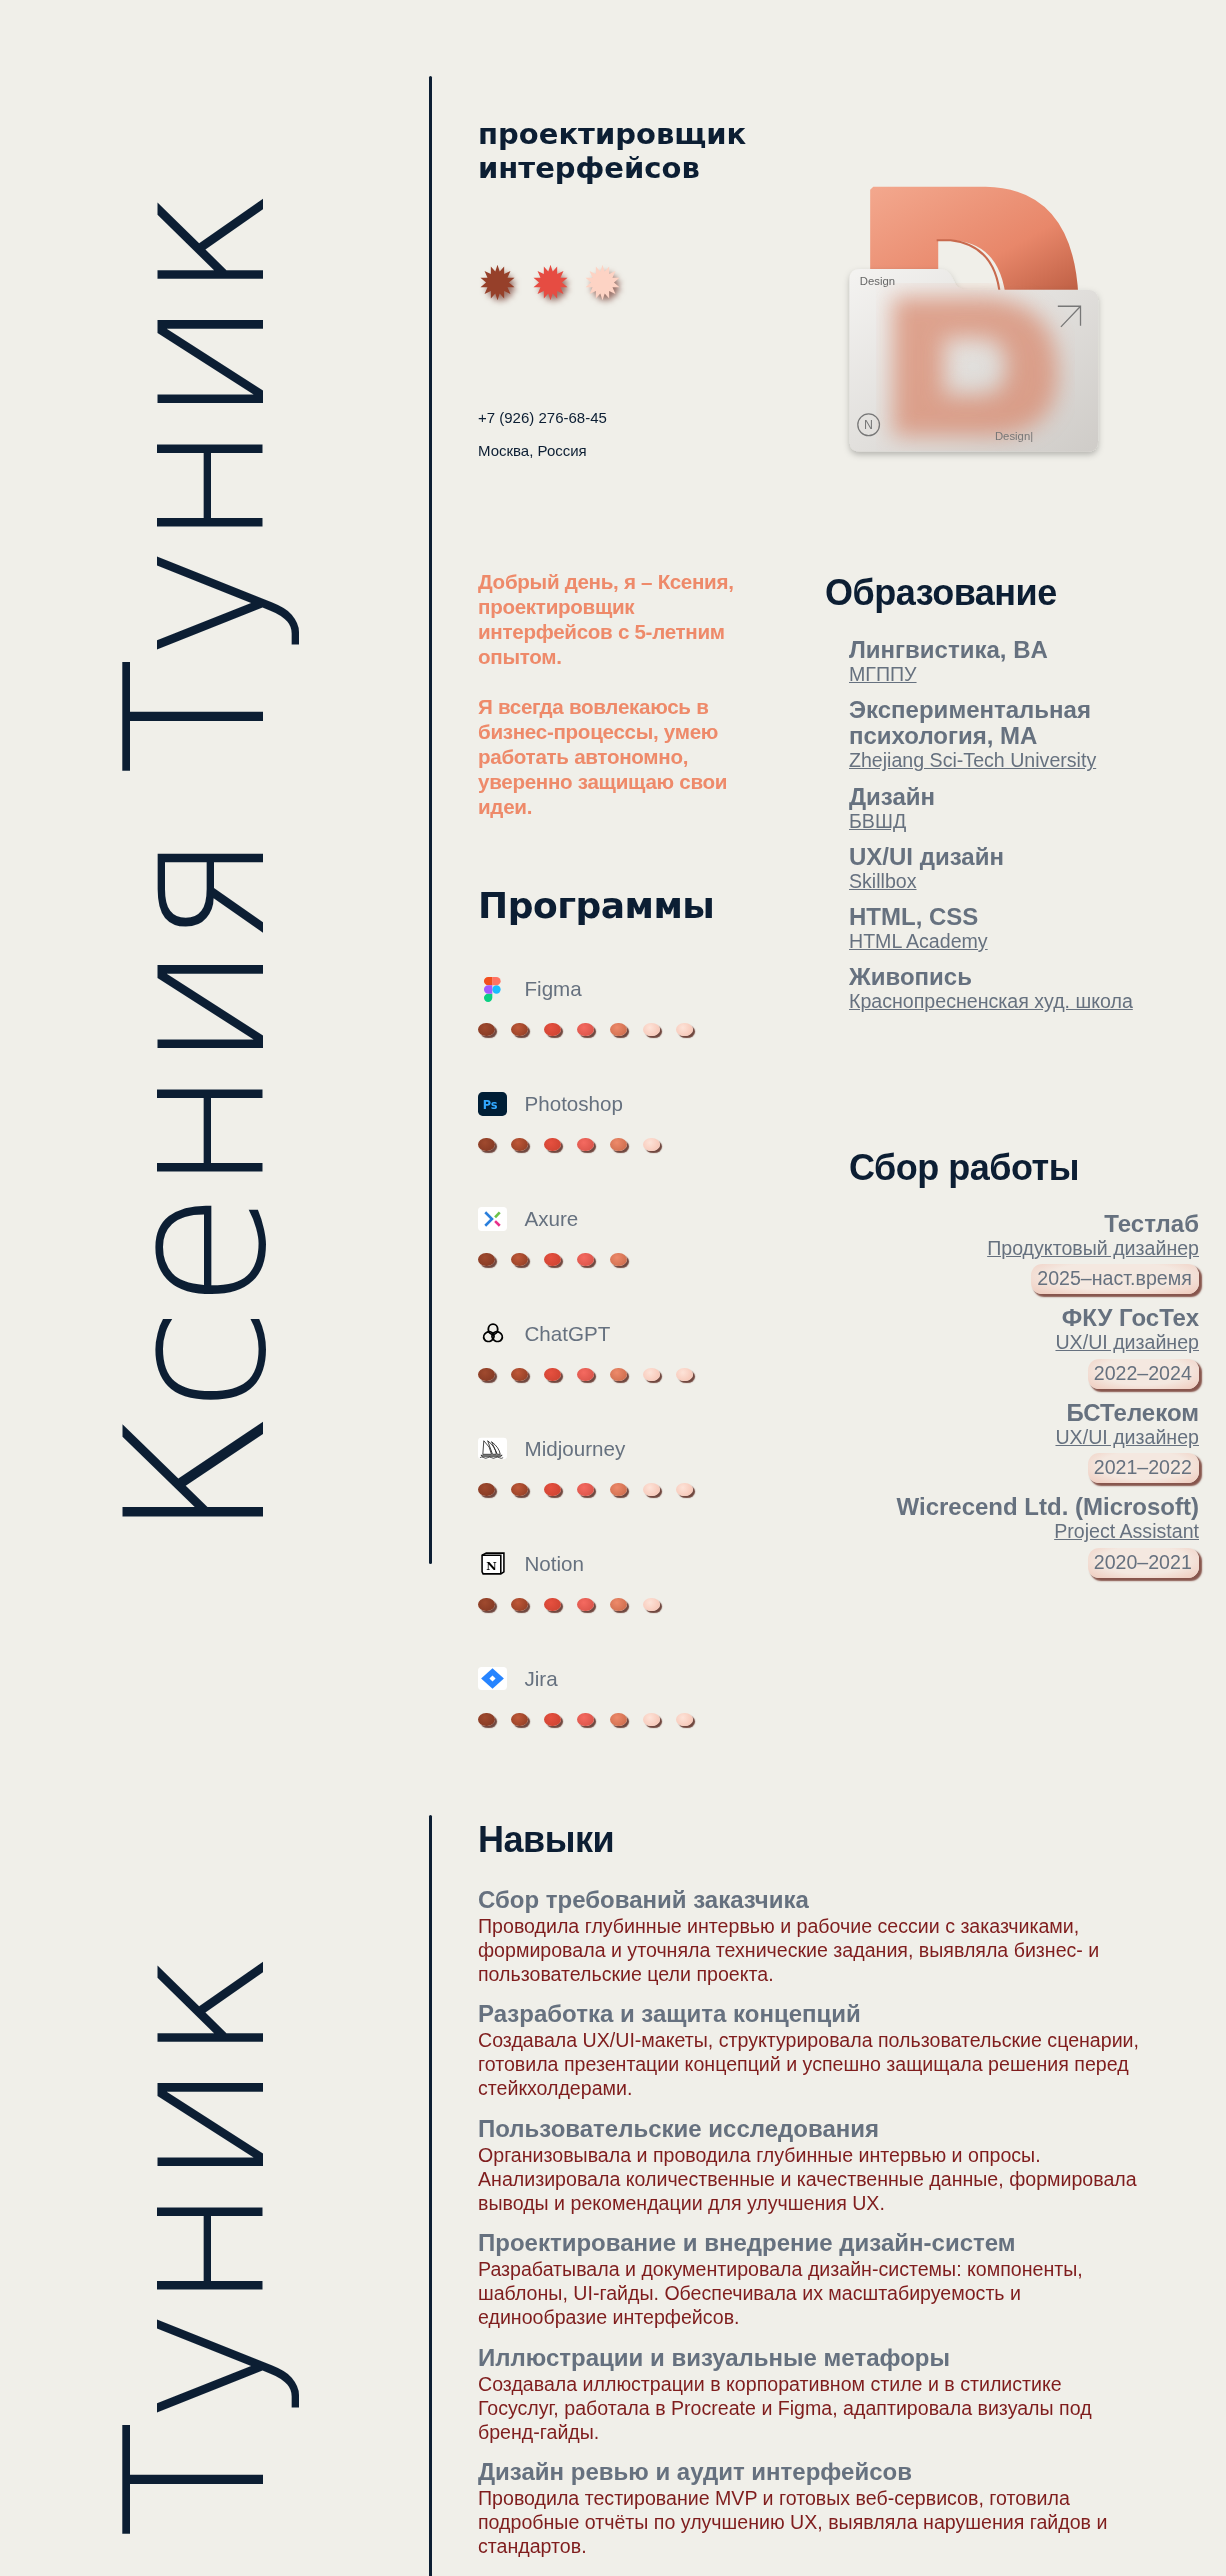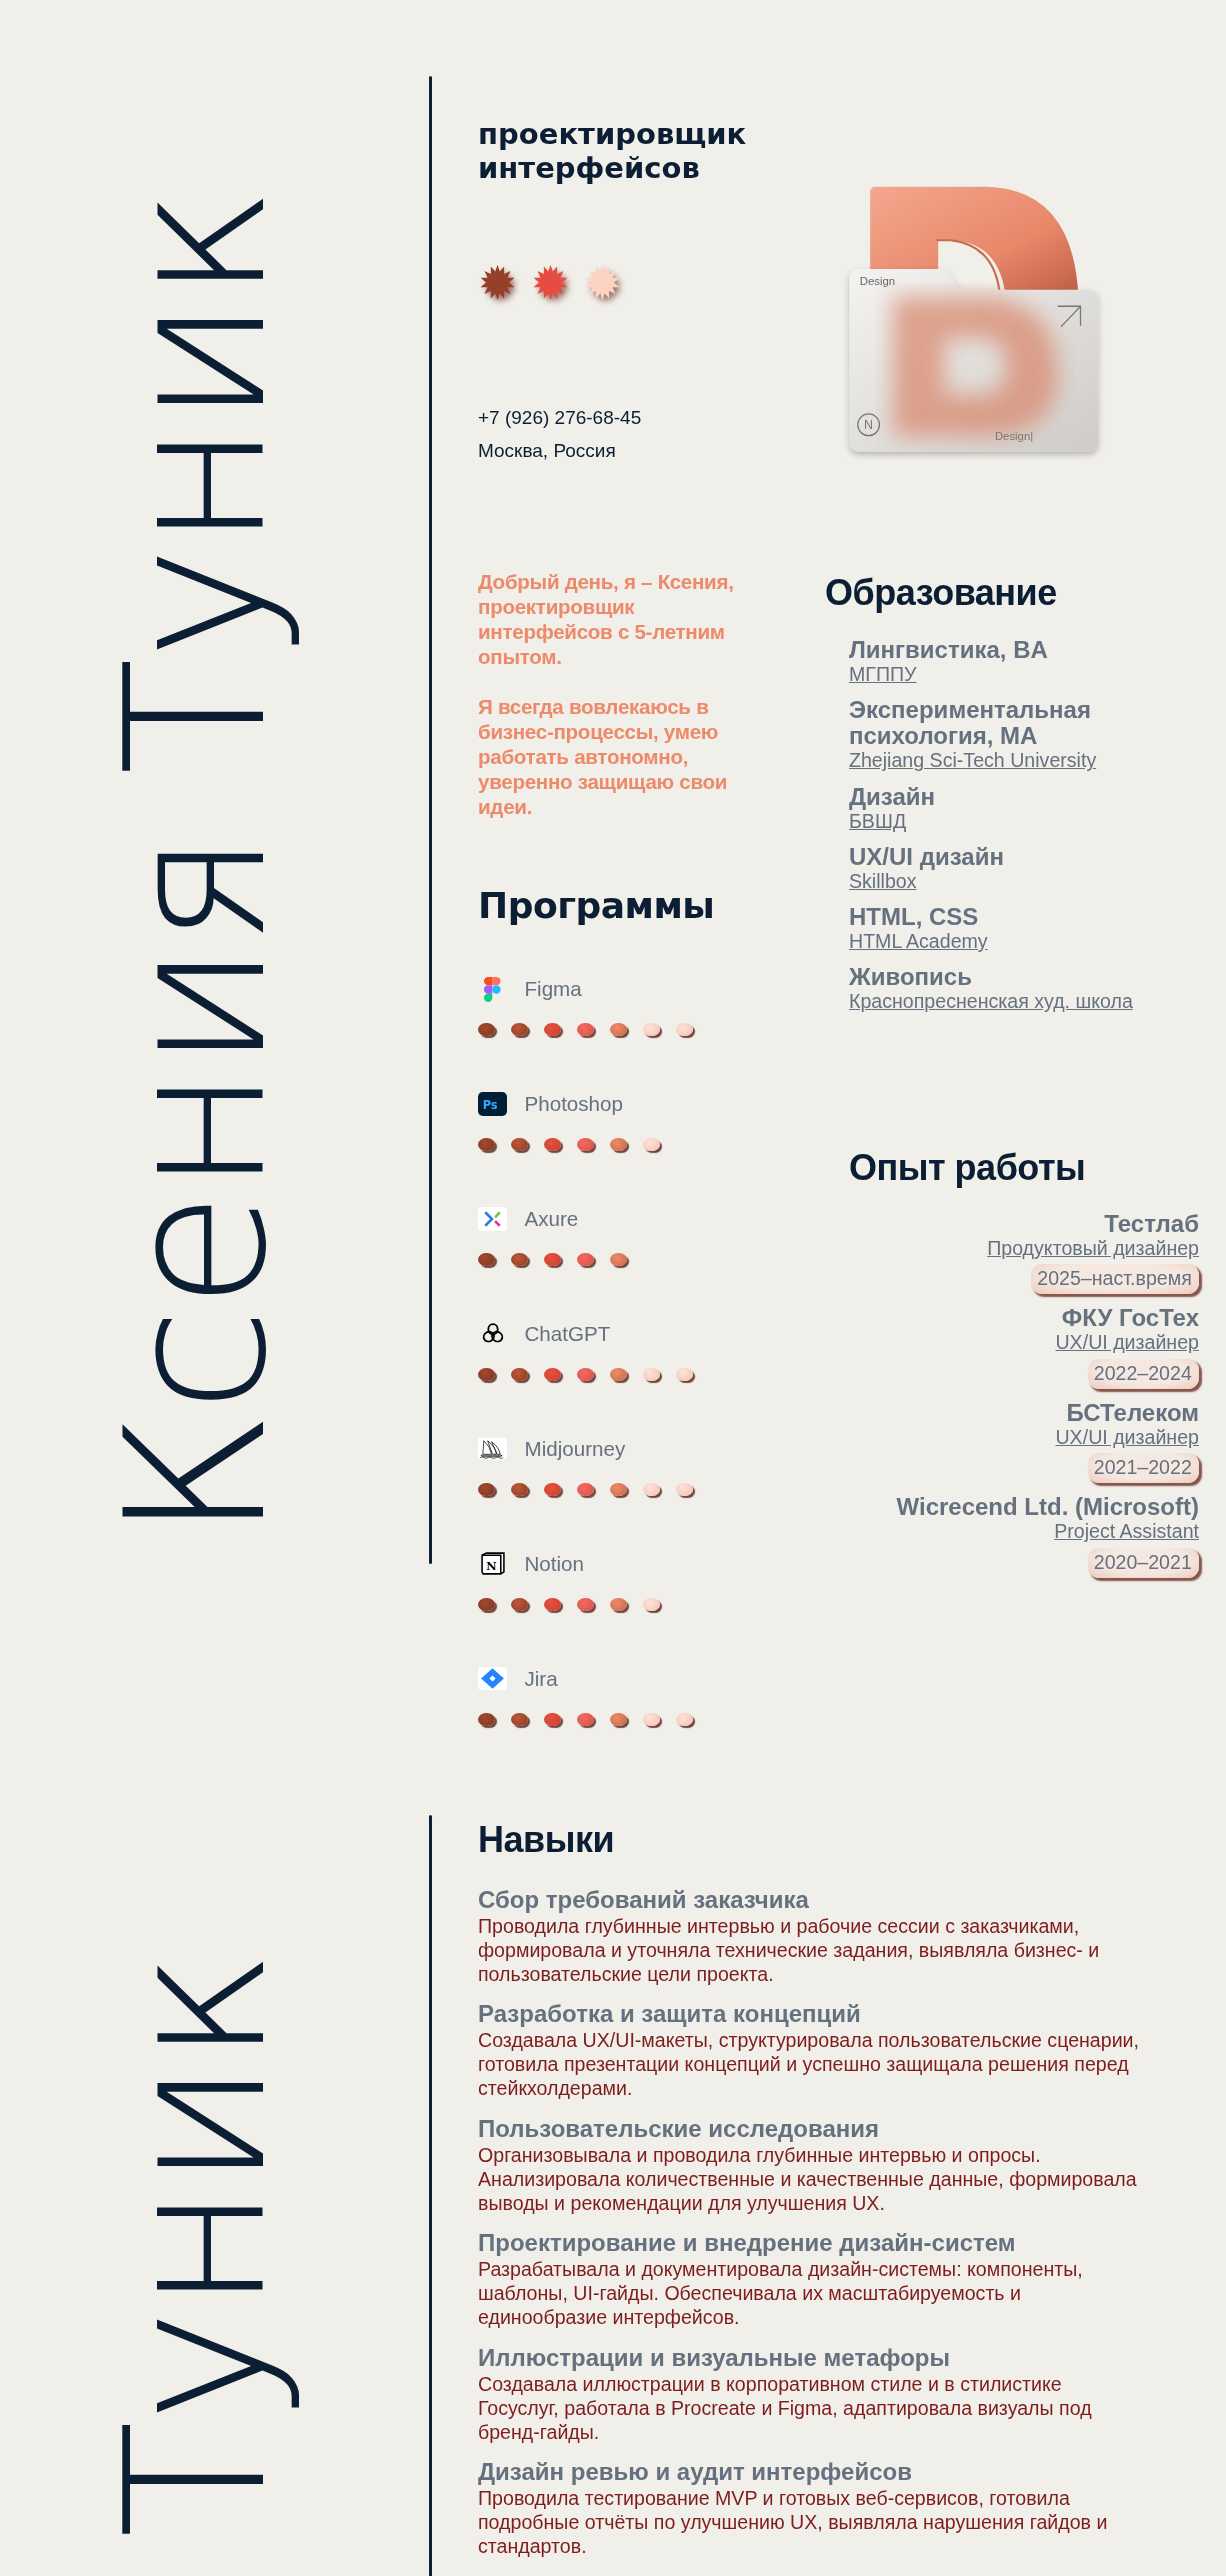--- a/index.html
+++ b/index.html
@@ -16,21 +16,21 @@
     font-size: 192px; line-height: 1; color: #0c1e33; white-space: nowrap;
     transform-origin: 0 0; letter-spacing: -2.1px;
     -webkit-text-stroke: 0px;
   }
   .divider { position: absolute; left: 429px; width: 2.6px; background: #0c1e33; border-radius: 1.5px; }
 
   
   .role { left: 478px; top: 117px; font-size: 29px; font-weight: 700; line-height: 34px; color: #0c1e33; font-family: "DejaVu Sans", sans-serif; }
   .stars { left: 479px; top: 264px; display: flex; gap: 15.5px; }
   .star { width: 37px; height: 37px; filter: drop-shadow(3.1px 4.1px 2.6px rgba(90,20,10,0.55)); }
-  .contact-top { left: 478px; top: 401px; font-family: "Liberation Sans", sans-serif; font-size: 19px; line-height: 33px; color: #0c1e33; }
+  .contact-top { left: 478px; top: 401px; font-family: "Liberation Sans", sans-serif; font-size: 15px; line-height: 33px; color: #0c1e33; }
 
   .hero-card { left: 831px; top: 168px; width: 299px; height: 294px; }
 
   .intro { left: 478px; top: 569px; width: 289px; font-family: "Liberation Sans", sans-serif; font-weight: 700; font-size: 20.6px; line-height: 25px; color: #ee8a6a; letter-spacing: -0.3px; }
   .intro p + p { margin-top: 25px; }
 
   .h2 { font-family: "DejaVu Sans", sans-serif; font-weight: 700; font-size: 36px; line-height: 41px; color: #0c1e33; letter-spacing: -0.5px; }
 
   
   .prog-title { left: 478px; top: 885px; }
@@ -324,21 +324,21 @@
   <div class="edu-item">
     <div class="item-title">HTML, CSS</div>
     <div class="item-sub">HTML Academy</div>
   </div>
   <div class="edu-item">
     <div class="item-title">Живопись</div>
     <div class="item-sub">Краснопресненская худ. школа</div>
   </div>
 </div>
 
-<div class="abs h2 exp-title" style="font-family:'Liberation Sans',sans-serif;">Опыт работы</div>
+<div class="abs h2 exp-title" style="font-family:'Liberation Sans',sans-serif;">Сбор работы</div>
 <div class="abs exp-list">
   <div class="exp-item">
     <div class="item-title">Тестлаб</div>
     <div class="item-sub">Продуктовый дизайнер</div>
     <div class="badge">2025–наст.время</div>
   </div>
   <div class="exp-item">
     <div class="item-title">ФКУ ГосТех</div>
     <div class="item-sub">UX/UI дизайнер</div>
     <div class="badge">2022–2024</div>

